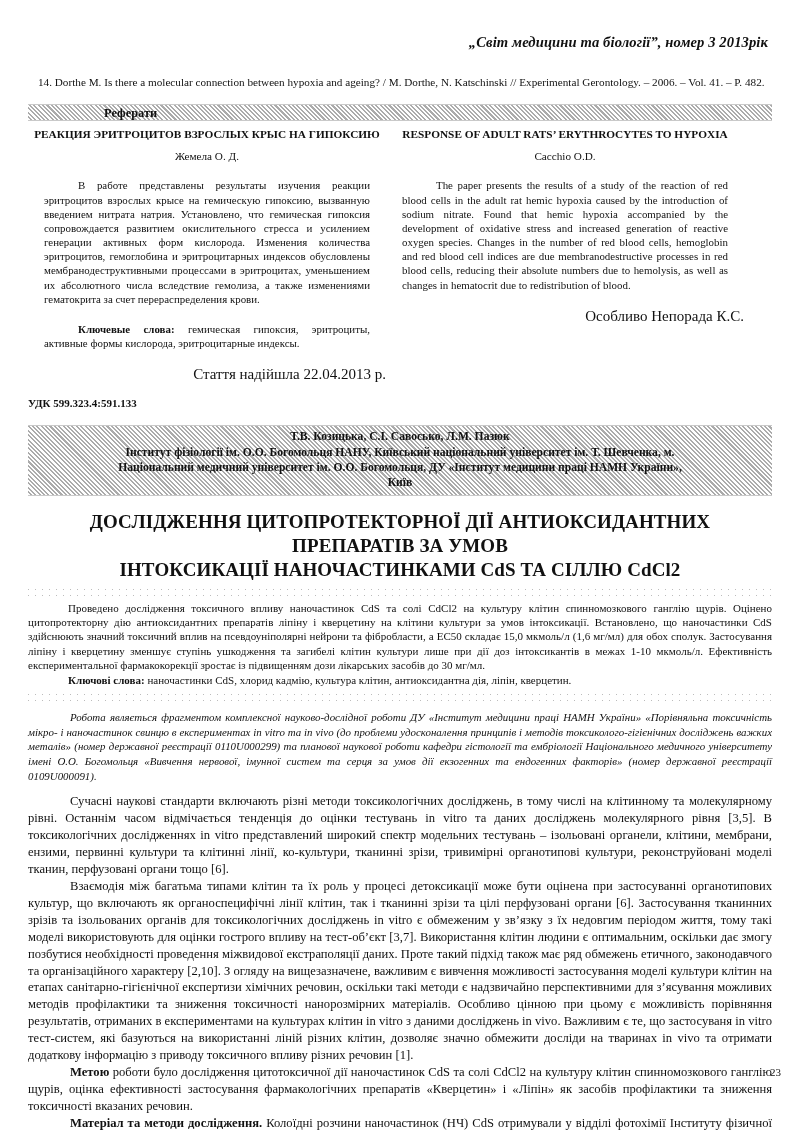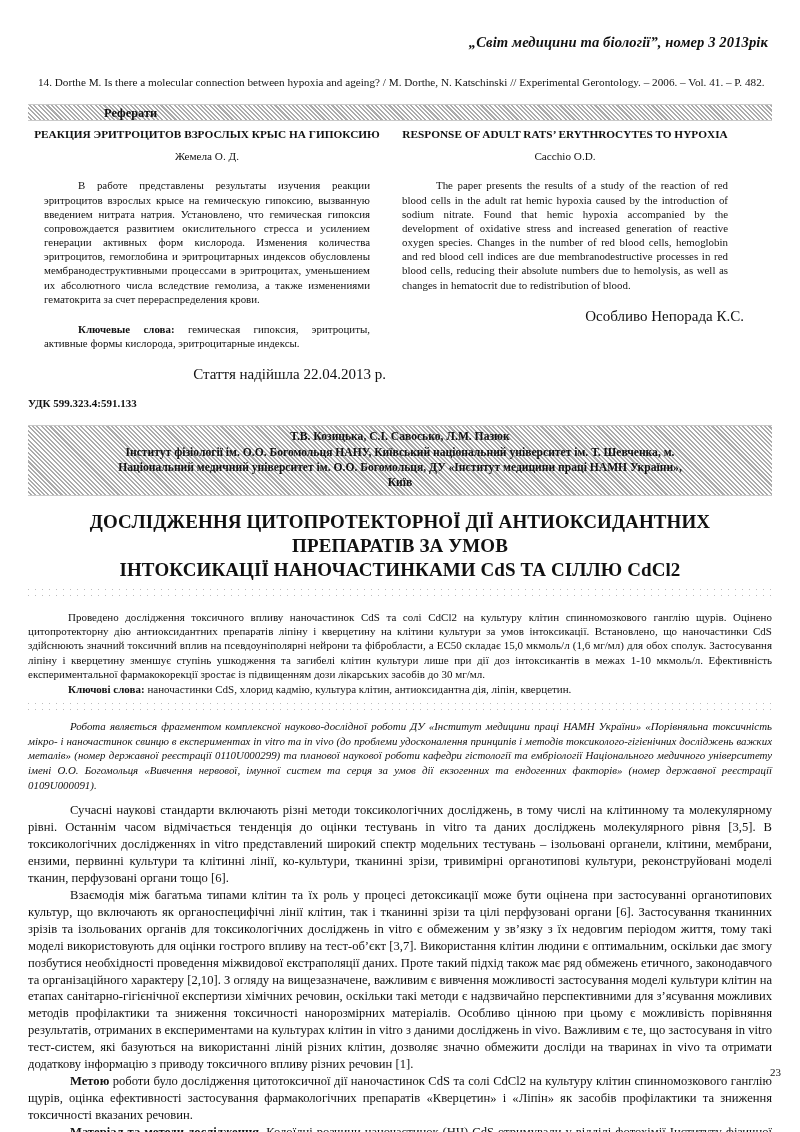--- a/index.html
+++ b/index.html
@@ -141,21 +141,21 @@
     background-repeat: repeat-x;
     background-size: 7px 7px;
     background-image:
       linear-gradient(135deg, #b9b9b9 1.1px, transparent 1.1px),
       linear-gradient(45deg, #b9b9b9 1.1px, transparent 1.1px);
     opacity: .95;
   }
 
   
   .ua-abs {
-    margin-top: 14px;
+    margin-top: 5px;
     font-size: 11.0px;
     line-height: 1.31;
     text-align: justify;
   }
   .ua-abs p { margin: 0; text-indent: 40px; }
   .ua-kw { margin-top: 1px; text-indent: 40px; }
 
   
   .fund {
     margin-top: 9px;

